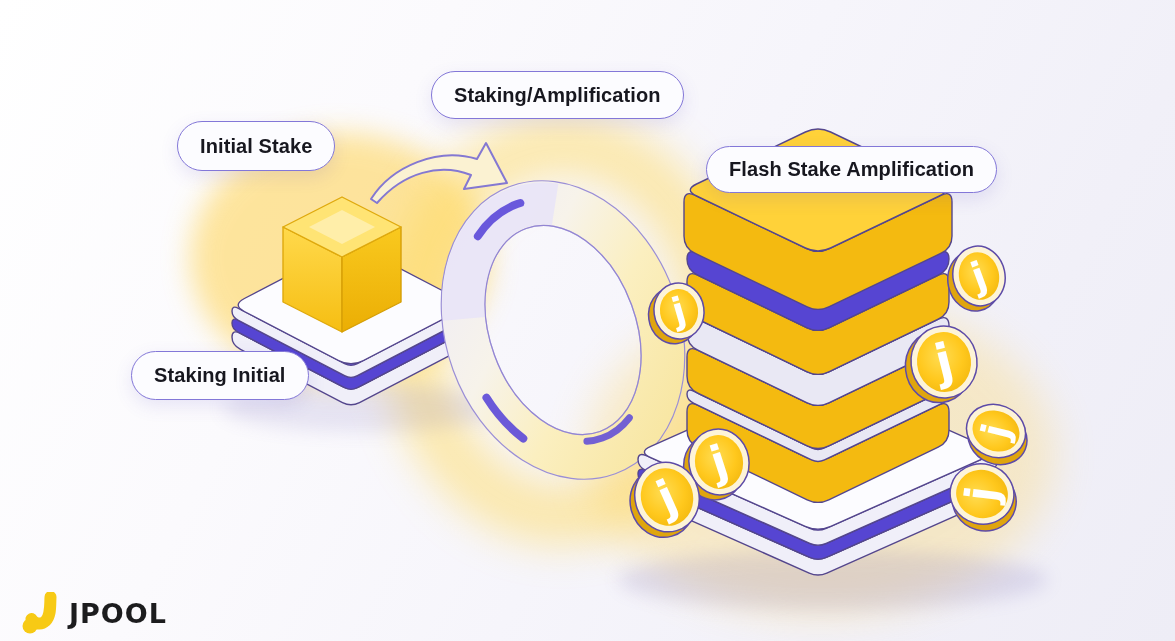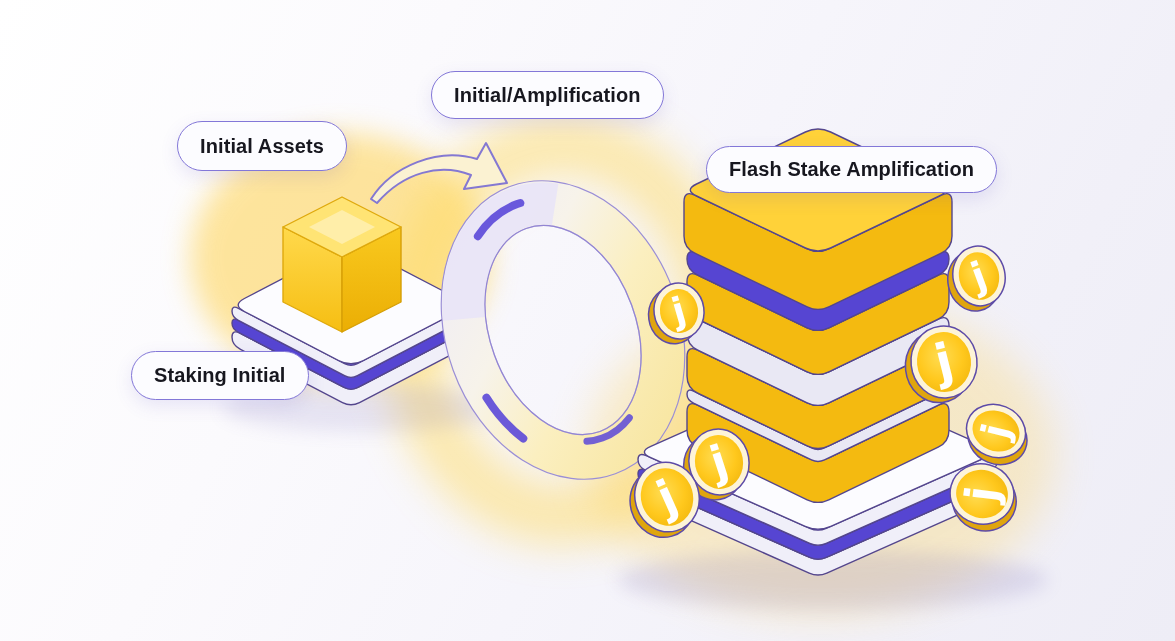--- a/index.html
+++ b/index.html
@@ -157,26 +157,33 @@
         <g transform="translate(982 494) rotate(-75)">
           <ellipse cx="-6" cy="4" rx="30" ry="32" fill="#DFA50E" stroke="#5D4BA8" stroke-width="1.5"></ellipse>
           <ellipse rx="30" ry="32" fill="#FDF4D8" stroke="#5D4BA8" stroke-width="1.5"></ellipse>
           <ellipse rx="24" ry="26" fill="url(#coinFace)"></ellipse>
           <text text-anchor="middle" y="15" transform="rotate(-8)" fill="#FFFFFF" font-family="DejaVu Sans, sans-serif" font-weight="bold" font-size="44">j</text>
         </g>
       </g>
   </svg>
 
   <div class="badge" style="left:177px;top:121px;height:48px;">
-    <span>Initial Assets</span>
+    <span>Initial Stake</span>
   </div>
   <div class="badge" style="left:431px;top:71px;height:46px;">
-    <span>Initial/Amplification</span>
+    <span>Staking/Amplification</span>
   </div>
   <div class="badge" style="left:706px;top:146px;height:45px;">
     <span>Flash Stake Amplification</span>
   </div>
   <div class="badge" style="left:131px;top:351px;height:47px;">
     <span>Staking Initial</span>
   </div>
 
+  <div class="logo">
+    <svg width="38" height="42" viewBox="0 0 38 42">
+      <path d="M 28.5 5 C 28 14 29 23.5 23.5 29 C 19 33.3 12 32 9.5 27" fill="none" stroke="var(--logo_yellow,#F7CA15)" stroke-width="12" stroke-linecap="round"></path>
+      <circle cx="8" cy="34" r="7.5" fill="var(--logo_yellow,#F7CA15)"></circle>
+    </svg>
+    <span class="logo-text">JPOOL</span>
+  </div>
 
 </div>
 
 </body></html>

